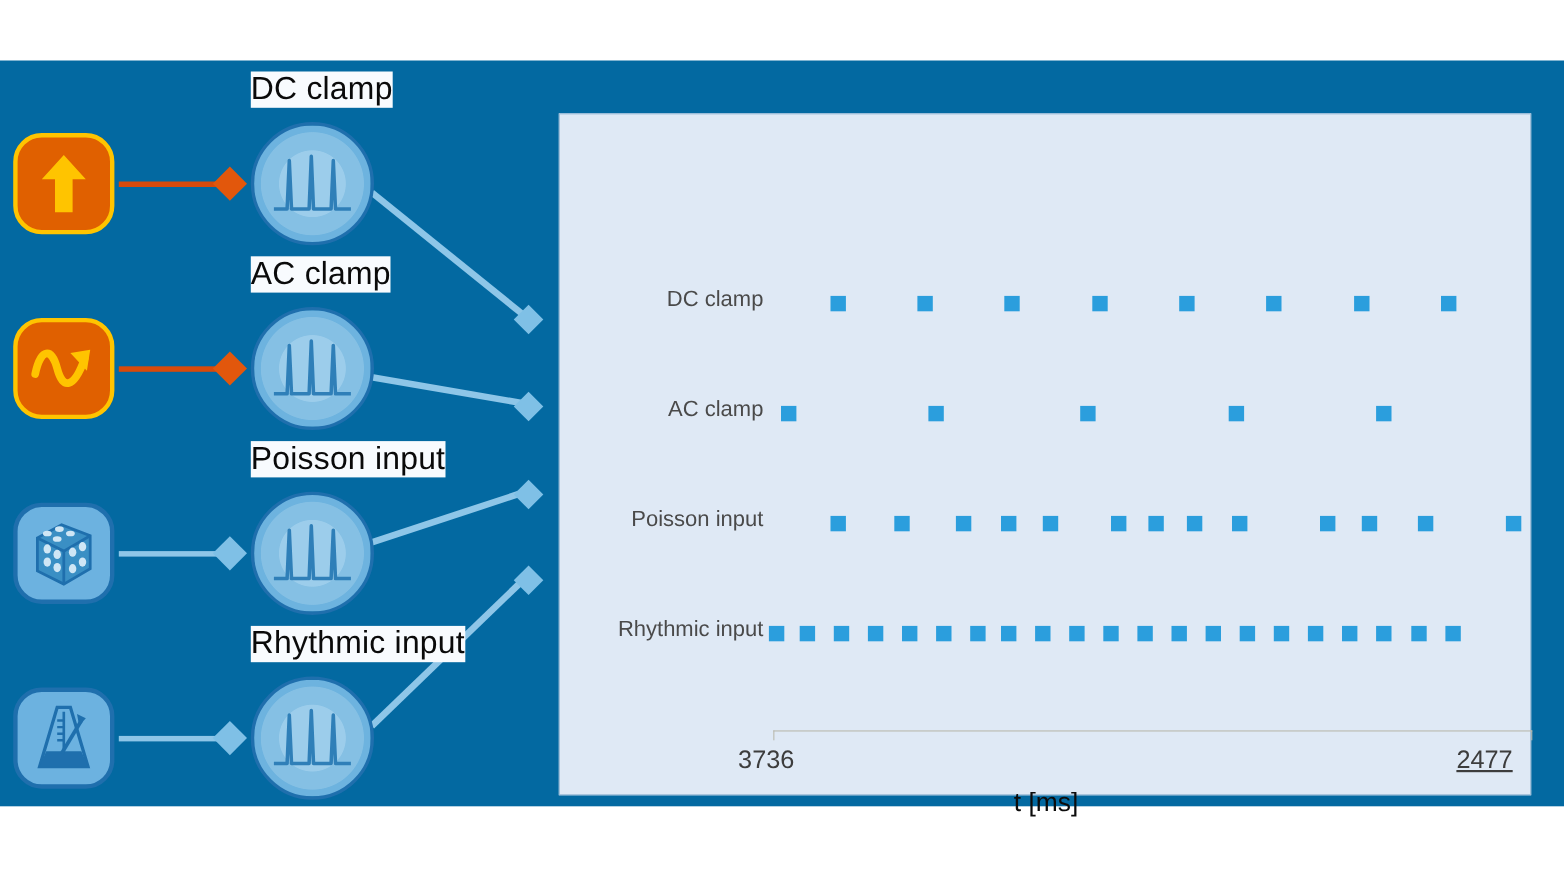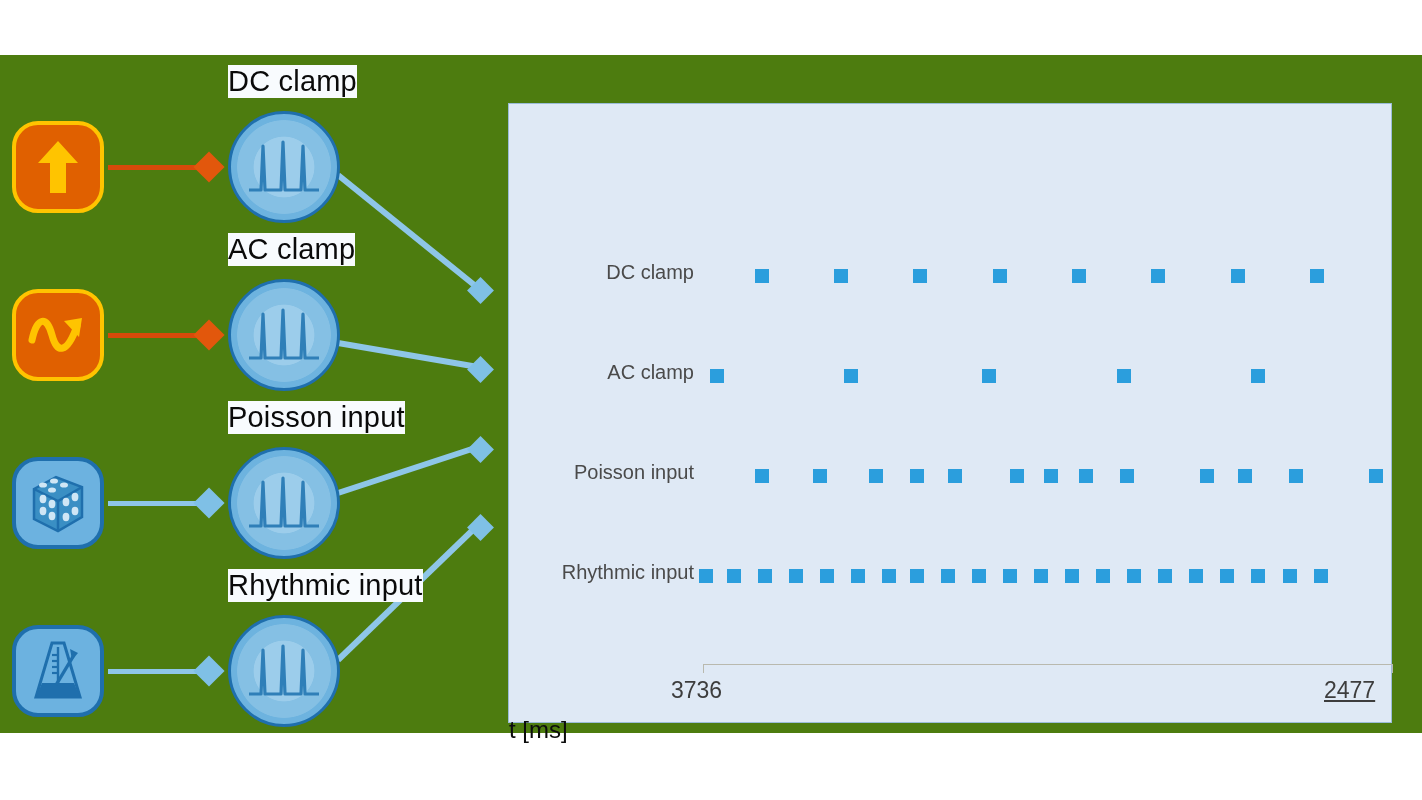--- a/index.html
+++ b/index.html
@@ -1,18 +1,18 @@
 <!DOCTYPE html>
 <html><head>
 <meta charset="utf-8">
 <style>
   html,body{margin:0;padding:0;background:#ffffff;}
   body{width:1422px;height:800px;overflow:hidden;font-family:"Liberation Sans",sans-serif;}
 
-  #canvas{position:absolute;left:0;top:55px;width:1422px;height:678px;background:#4d7c0f;}
+  #canvas{position:absolute;left:0;top:55px;width:1422px;height:678px;background:#0369a1;}
 
   
   .row{position:absolute;left:0;width:510px;height:130px;}
   .srcbox{position:absolute;left:12px;top:18px;width:92px;height:92px;border-radius:26px;
           display:flex;align-items:center;justify-content:center;box-sizing:border-box;}
   .srcbox.orange{background:#e06000;border:4px solid #ffc400;}
   .srcbox.blue{background:#6cb2e0;border:4px solid #1f6fad;}
   .srcbox svg{display:block;}
 
   .wire{position:absolute;top:62px;height:5px;}
@@ -39,21 +39,21 @@
 
   .rlabel{position:absolute;width:185px;text-align:right;font-size:20px;color:#4a4a4a;
           white-space:nowrap;}
   .spike{position:absolute;width:14px;height:14px;background:#2b9edd;}
 
   #axisline{position:absolute;left:194px;top:560px;width:690px;height:9px;
             border-left:1.5px solid #b9b9ae;border-right:1.5px solid #b9b9ae;
             border-top:1.5px solid #b9b9ae;box-sizing:border-box;}
   #tickmin{position:absolute;left:162px;top:573px;font-size:23px;color:#3d3d3d;}
   #tickmax{position:absolute;left:815px;top:573px;font-size:23px;color:#3d3d3d;text-decoration:underline;}
-  #xlabel{position:absolute;left:0;top:612px;width:884px;
+  #xlabel{position:absolute;left:0;top:612px;width:884px;text-align:center;
           font-size:24px;color:#0c0c0c;}
 </style>
 </head>
 <body>
 
 <div id="canvas">
 
   <svg id="edges">
     <g stroke="#8ec6e8" stroke-width="6" fill="none">
       <line x1="338" y1="120" x2="478" y2="233"></line>

